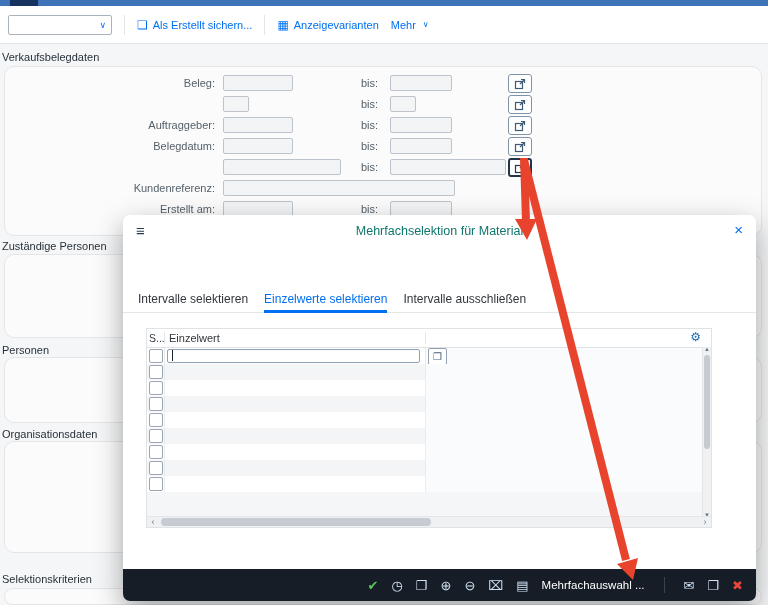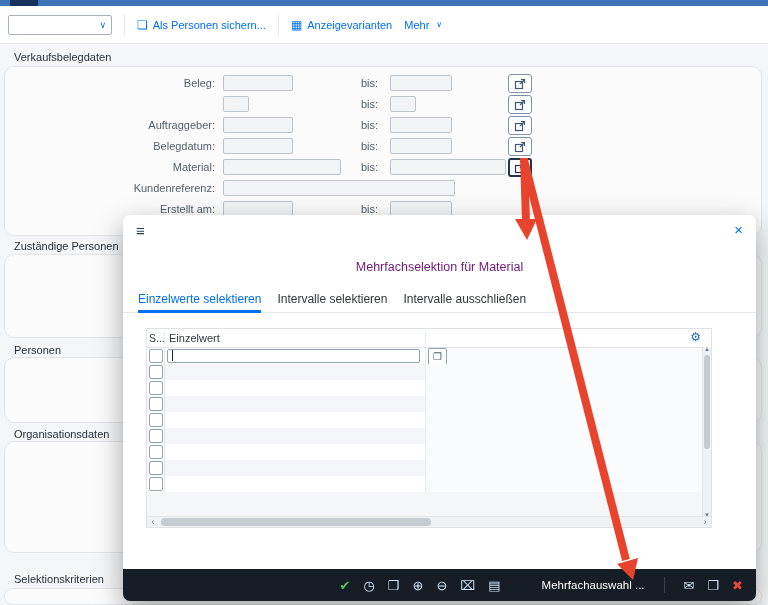--- a/index.html
+++ b/index.html
@@ -15,39 +15,39 @@
           border-bottom:1px solid #e4e6e8;display:flex;align-items:center;padding-left:8px;gap:12px;box-sizing:border-box;}
   .variant-select{width:104px;height:20px;border:1px solid #aab3bc;border-radius:2px;background:#fff;
           position:relative;display:flex;align-items:center;padding:0 4px;box-sizing:border-box;color:#32363a;}
   .variant-select .chev{position:absolute;right:5px;color:#0070f2;font-size:9px;}
   .tb-sep{width:1px;height:20px;background:#e2e5e8;}
   .tb-btn{display:flex;align-items:center;gap:5px;color:#0070f2;cursor:pointer;white-space:nowrap;}
   .tb-btn .ic{font-size:12px;line-height:1;}
   .tb-btn .chev{font-size:8px;margin-left:2px;}
 
   
-  .sec-title{position:absolute;left:14px;color:#27313a;}
+  .sec-title{position:absolute;left:2px;color:#27313a;}
   .panel{position:absolute;background:#fbfbfc;border:1px solid #e3e6e9;border-radius:10px;box-sizing:border-box;}
 
   
   .frow{position:absolute;left:0;right:0;height:18px;}
   .flabel{position:absolute;left:0;top:2px;width:215px;text-align:right;color:#556069;}
   .bis{position:absolute;left:348px;top:2px;width:30px;text-align:right;color:#556069;}
   .inp{position:absolute;top:0;height:16px;background:#f3f4f5;border:1px solid #bcc3ca;border-radius:2px;
        box-sizing:border-box;font:inherit;color:#32363a;padding:0 3px;}
   .ms-btn{position:absolute;left:508px;top:-1px;width:24px;height:19px;border:1px solid #7f93a8;border-radius:3px;
        background:#fff;display:flex;align-items:center;justify-content:center;cursor:pointer;box-sizing:border-box;}
   .ms-btn.focused{border:2px solid #223548;}
 
   
   .dialog{position:absolute;left:123px;top:215px;width:633px;height:386px;background:#fff;border-radius:7px;
           box-shadow:0 10px 28px rgba(0,0,0,.35);z-index:10;}
   .dlg-header{position:absolute;top:0;left:0;right:0;height:34px;}
   .hamburger{position:absolute;left:13px;top:7px;font-size:15px;color:#2b3a49;cursor:pointer;}
-  .dlg-title{position:absolute;left:0;right:0;top:9px;text-align:center;font-size:12.5px;color:#701a75;margin-top:36px;}
+  .dlg-title{position:absolute;left:0;right:0;top:9px;text-align:center;font-size:12.5px;color:#0f766e;}
   .dlg-close{position:absolute;right:13px;top:6px;font-size:15px;color:#0070f2;cursor:pointer;}
 
   .tabs{position:absolute;top:70px;left:0;right:0;height:28px;padding:0 15px;display:flex;gap:16px;
         border-bottom:1px solid #e4e7ea;box-sizing:border-box;}
   .tab{position:relative;display:flex;align-items:center;font-size:12px;color:#32363a;cursor:pointer;white-space:nowrap;}
   .tab.active{color:#0070f2;}
   .tab.active::after{content:"";position:absolute;left:0;right:0;bottom:-1px;height:3px;background:#0070f2;}
 
   .table{position:absolute;left:23px;top:113px;width:566px;height:200px;border:1px solid #dfe3e6;
          box-sizing:border-box;background:#fff;}
@@ -73,21 +73,21 @@
   .hs-arrow{width:12px;text-align:center;font-size:9px;color:#6b7783;cursor:pointer;line-height:10px;}
   .hs-track{flex:1;height:100%;position:relative;}
   .hs-thumb{position:absolute;left:2px;top:1px;width:270px;height:8px;background:#c6cbd1;border-radius:4px;cursor:pointer;}
   .vscroll{position:absolute;right:0;top:18px;bottom:10px;width:8px;background:#f0f1f3;border-left:1px solid #e3e6e9;}
   .vs-thumb{position:absolute;left:1px;right:1px;top:2px;height:55%;background:#c6cbd1;border-radius:4px;cursor:pointer;}
   .vs-arrow{position:absolute;left:0;right:0;text-align:center;font-size:6px;color:#6b7783;cursor:pointer;}
 
   .dlg-footer{position:absolute;left:0;right:0;bottom:0;height:32px;background:#161d26;border-radius:0 0 7px 7px;
               display:flex;align-items:center;justify-content:flex-end;gap:13px;padding:0 13px;box-sizing:border-box;}
   .ficon{font-size:13px;color:#cfe2f7;cursor:pointer;line-height:1;}
-  .f-label{color:#ffffff;font-size:11.5px;cursor:pointer;white-space:nowrap;margin-left:28px;}
+  .f-label{color:#ffffff;font-size:11.5px;cursor:pointer;white-space:nowrap;}
   .f-div{width:1px;height:16px;background:#39424d;margin:0 6px;}
   .icon-group{display:flex;align-items:center;gap:13px;}
 
   .arrows{position:absolute;left:0;top:0;width:768px;height:605px;z-index:50;pointer-events:none;}
 </style>
 </head>
 <body>
 
 <div id="app">
 
@@ -95,21 +95,21 @@
   <div class="shell-chip"></div>
 
   <div class="topbar">
     <div class="variant-select">
       <span></span>
       <span class="chev">∨</span>
     </div>
     <div class="tb-sep"></div>
     <div class="tb-btn">
       <span class="ic">❏</span>
-      <span>Als Personen sichern...</span>
+      <span>Als Erstellt sichern...</span>
     </div>
     <div class="tb-sep"></div>
     <div class="tb-btn">
       <span class="ic">▦</span>
       <span>Anzeigevarianten</span>
     </div>
     <div class="tb-btn">
       <span>Mehr</span>
       <span class="chev">∨</span>
     </div>
@@ -172,21 +172,20 @@
     <input class="inp" style="left: 390px; width: 62px;">
     <span class="ms-btn">
       <svg width="12" height="12" viewBox="0 0 12 12">
           <rect x="1.5" y="3.5" width="7" height="7" fill="none" stroke="#3f5a74" stroke-width="1.2"></rect>
           <path d="M6 6 L10.5 1.5 M7 1.5 h3.5 v3.5" fill="none" stroke="#3f5a74" stroke-width="1.2"></path>
         </svg>
     </span>
   </div>
 
   <div class="frow" style="top:159px">
-    <span class="flabel">Material:</span>
     <input class="inp" style="left: 223px; width: 118px;">
     <span class="bis">bis:</span>
     <input class="inp" style="left: 390px; width: 116px;">
     <span class="ms-btn focused">
       <svg width="12" height="12" viewBox="0 0 12 12">
           <rect x="1.5" y="3.5" width="7" height="7" fill="none" stroke="#22364a" stroke-width="1.2"></rect>
           <path d="M6 6 L10.5 1.5 M7 1.5 h3.5 v3.5" fill="none" stroke="#22364a" stroke-width="1.2"></path>
         </svg>
     </span>
   </div>
@@ -204,25 +203,25 @@
   </div>
 
   <div class="dialog">
     <div class="dlg-header">
       <span class="hamburger">≡</span>
       <div class="dlg-title">Mehrfachselektion für Material</div>
       <span class="dlg-close">×</span>
     </div>
 
     <div class="tabs">
+      <div class="tab">
+          <span>Intervalle selektieren</span>
+        </div>
       <div class="tab active">
           <span>Einzelwerte selektieren</span>
-        </div>
-      <div class="tab">
-          <span>Intervalle selektieren</span>
         </div>
       <div class="tab">
           <span>Intervalle ausschließen</span>
         </div>
     </div>
 
     <div class="table">
       <div class="thead">
         <span class="th1">S...</span>
         <span class="th2">Einzelwert</span>

